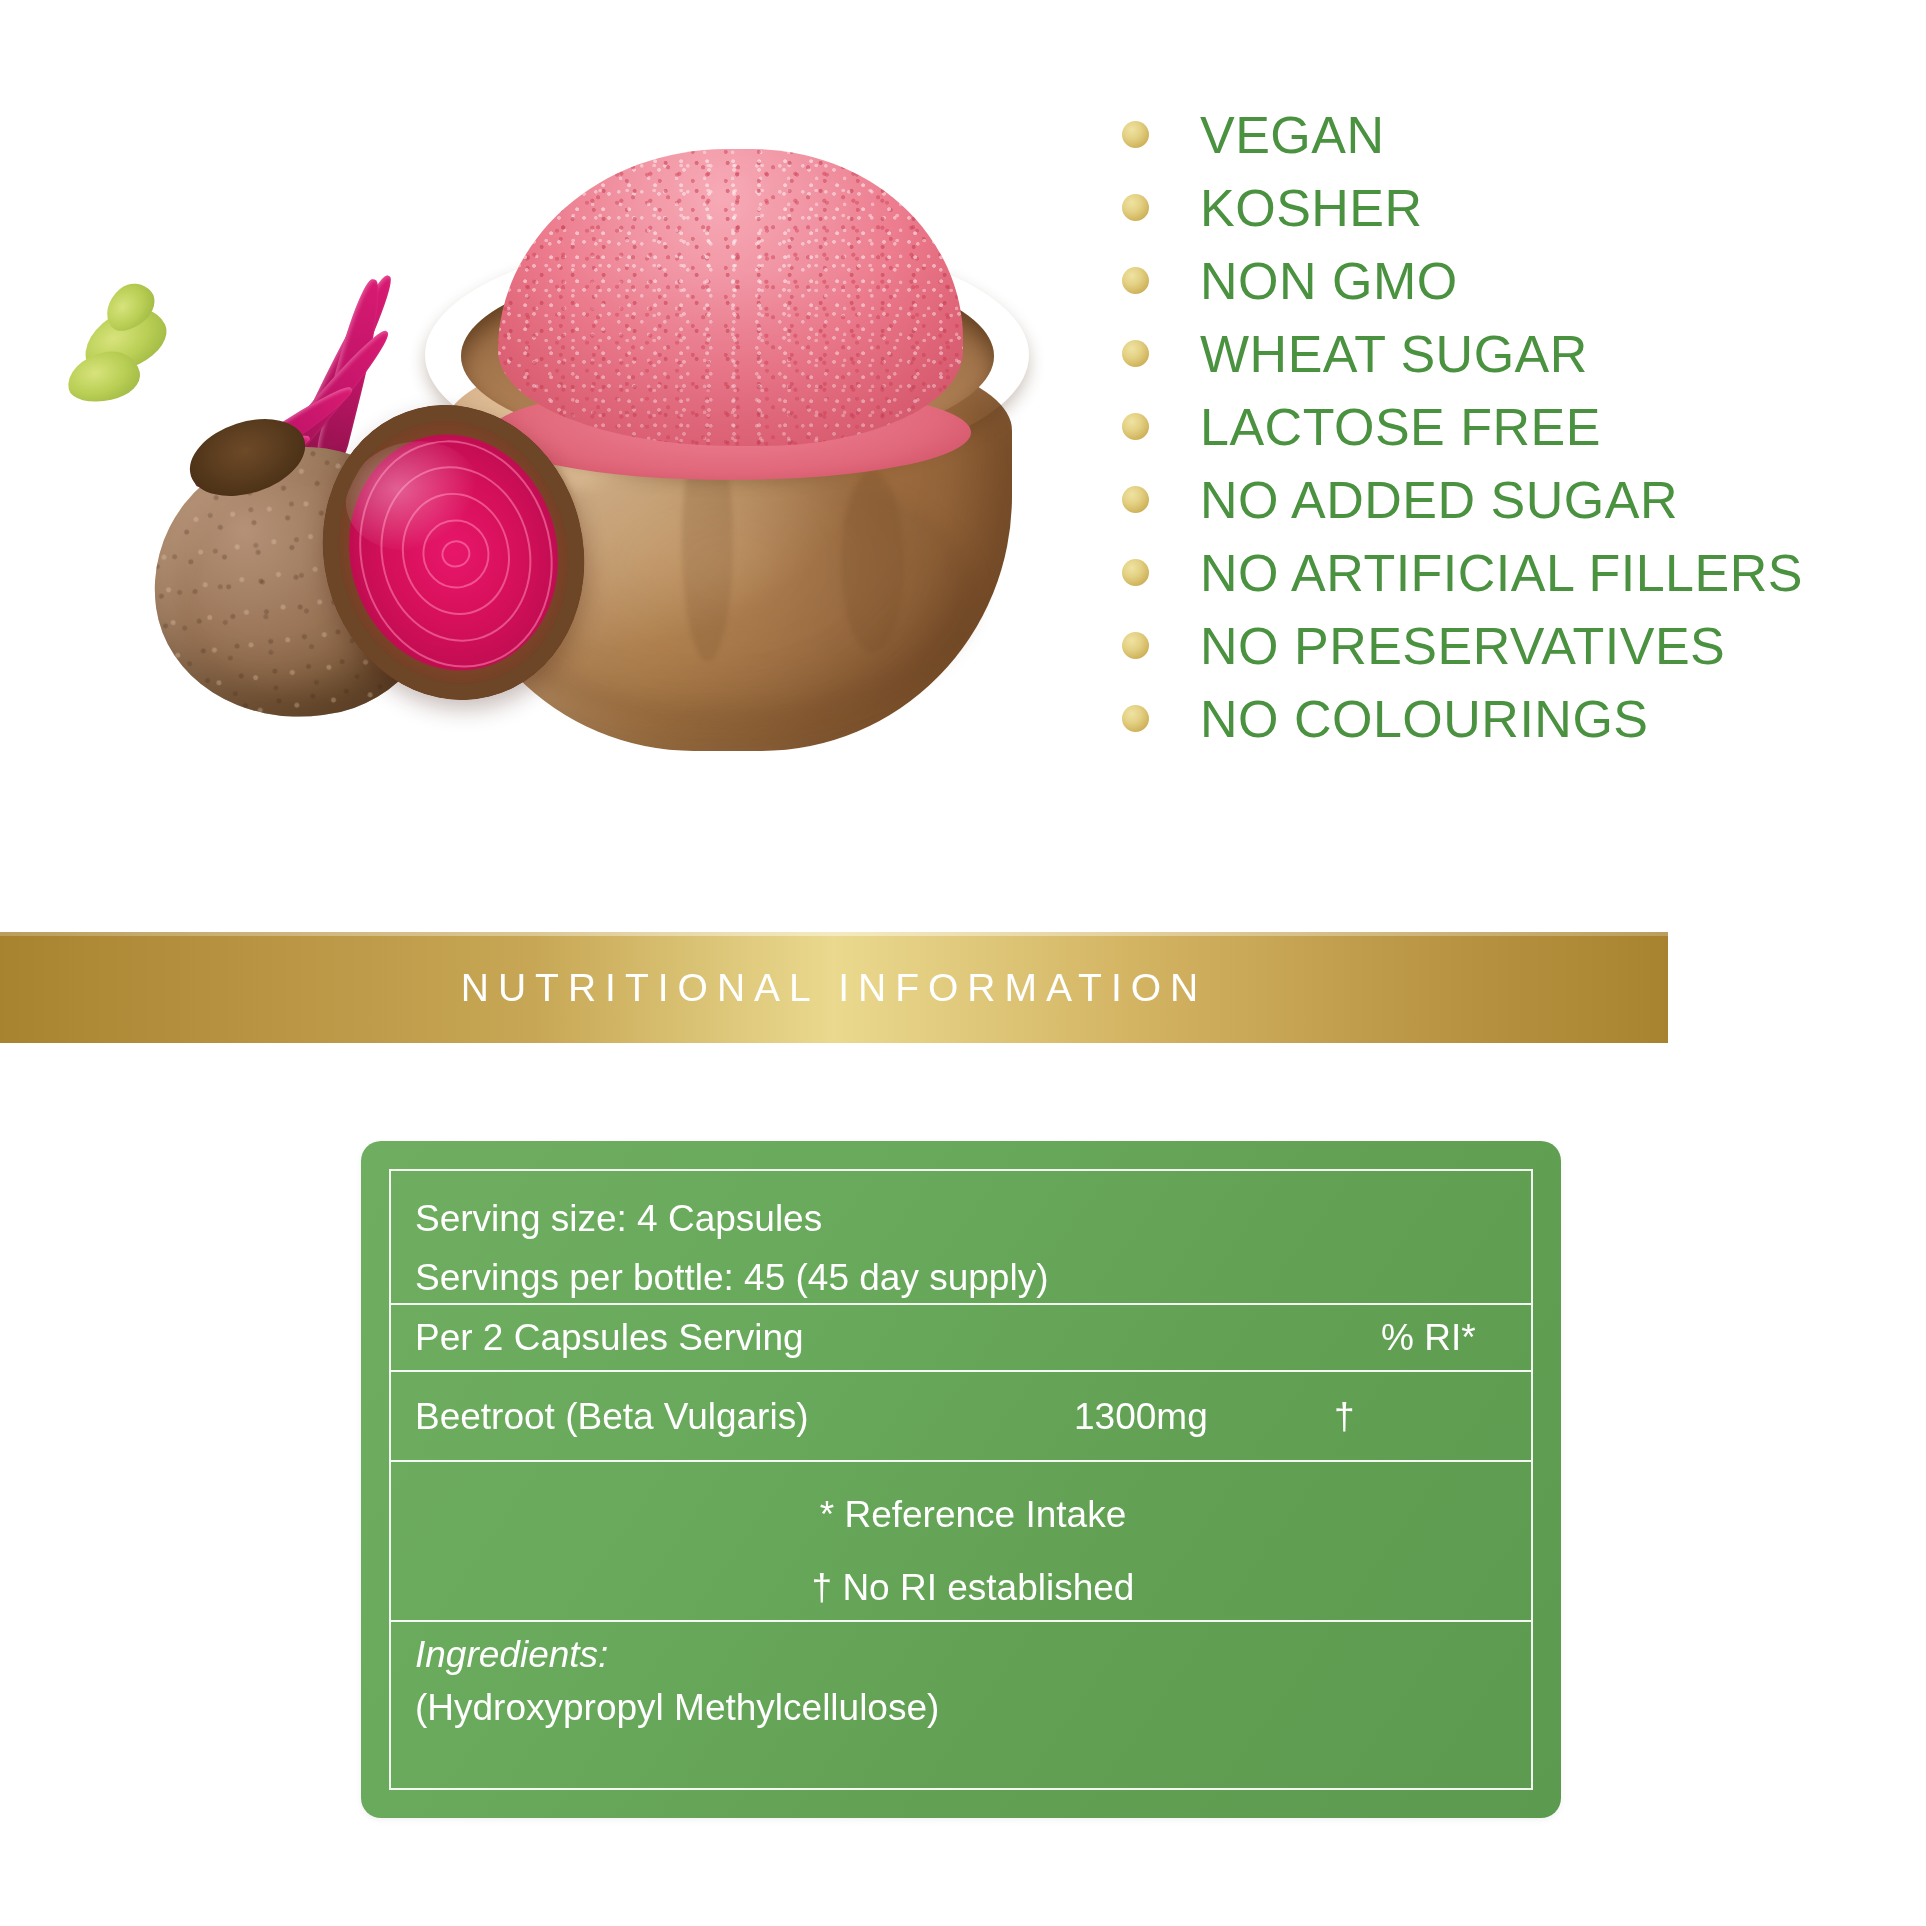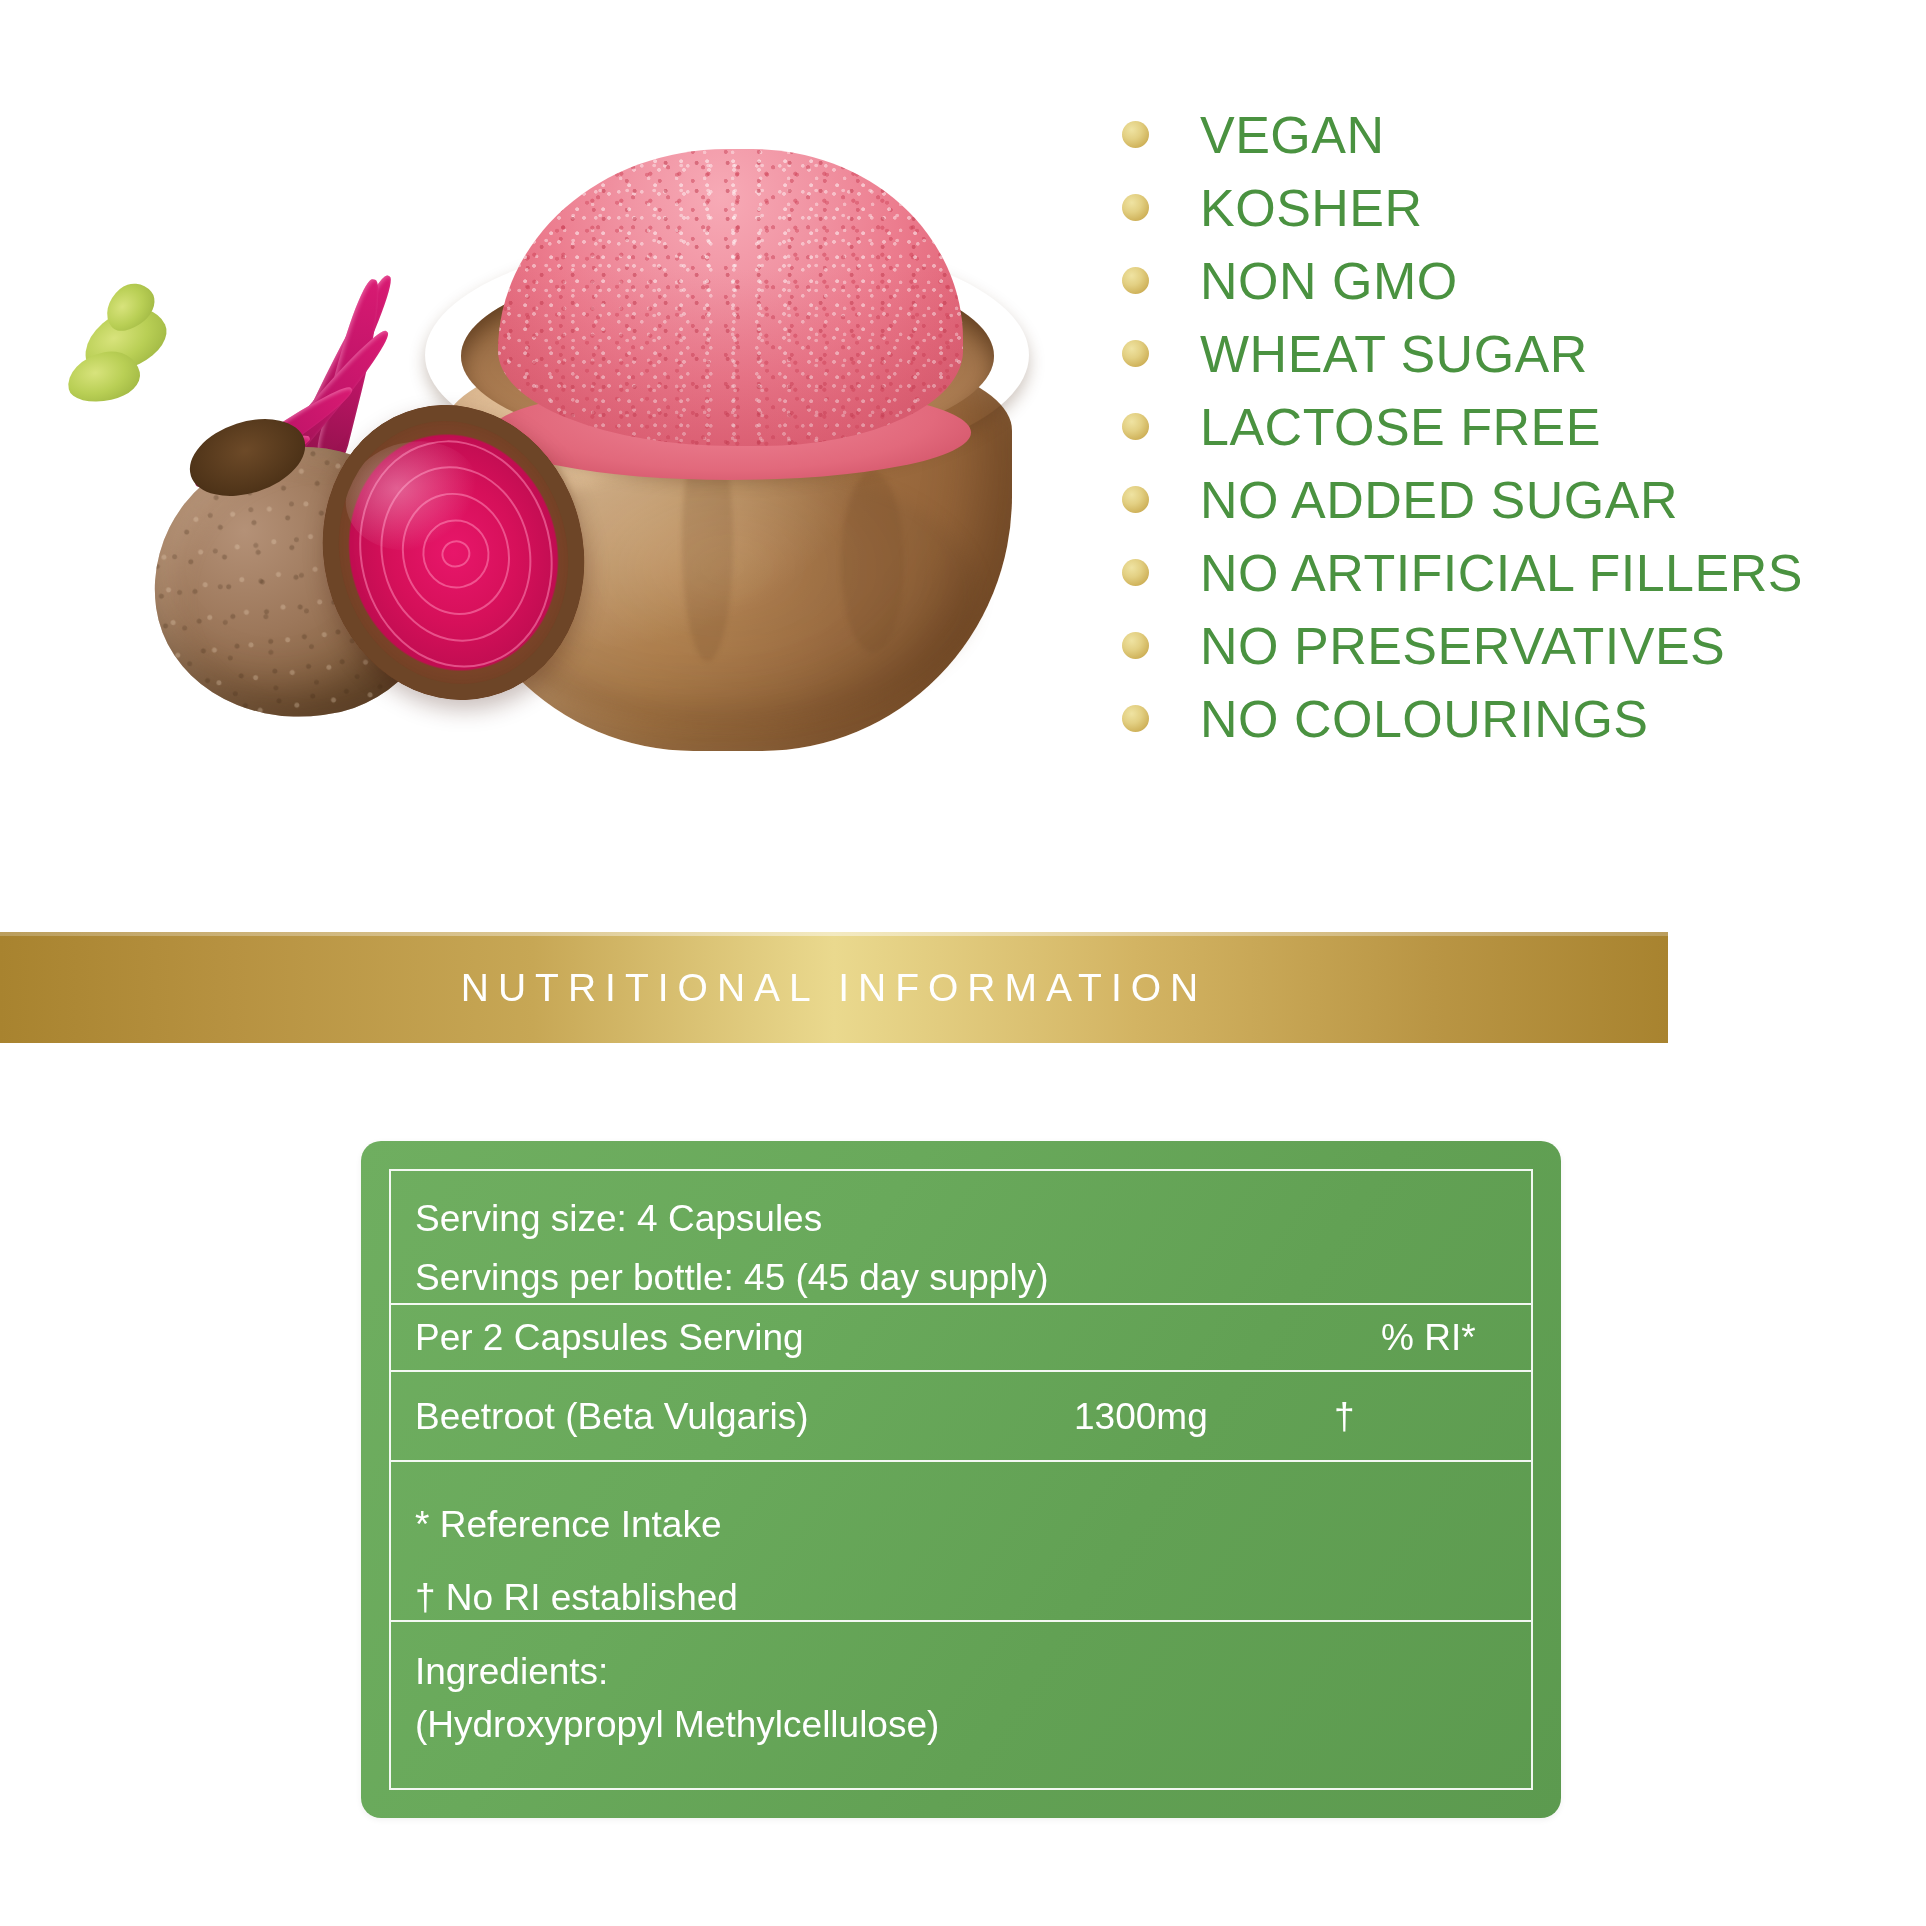--- a/index.html
+++ b/index.html
@@ -228,27 +228,27 @@
     <div class="ndiv" style="top:199px;"></div>
 
     <div class="nrow" style="top:199px;height:71px;">
       <span class="ncell" style="left:24px;top:26px;">Beetroot (Beta Vulgaris)</span>
       <span class="ncell" style="left:683px;top:26px;">1300mg</span>
       <span class="ncell" style="left:943px;top:26px;">†</span>
     </div>
 
     <div class="ndiv" style="top:289px;"></div>
 
-    <div class="nrow" style="top:306px;height:152px;">
+    <div class="nrow" style="top:296px;height:152px;text-align:center;">
       <div class="ntext" style="margin-left:24px;margin-top:22px;">* Reference Intake</div>
       <div class="ntext" style="margin-left:24px;margin-top:20px;">† No RI established</div>
     </div>
 
     <div class="ndiv" style="top:449px;"></div>
 
     <div class="nrow" style="top:449px;">
-      <div class="ntext" style="margin-left:24px;margin-top:26px;">Ingredients:</div>
+      <div class="ntext" style="margin-left:24px;margin-top:9px;font-style:italic;">Ingredients:</div>
       <div class="ntext" style="margin-left:24px;">(Hydroxypropyl Methylcellulose)</div>
     </div>
 
   </div>
 </div>
 
 
 </body></html>

